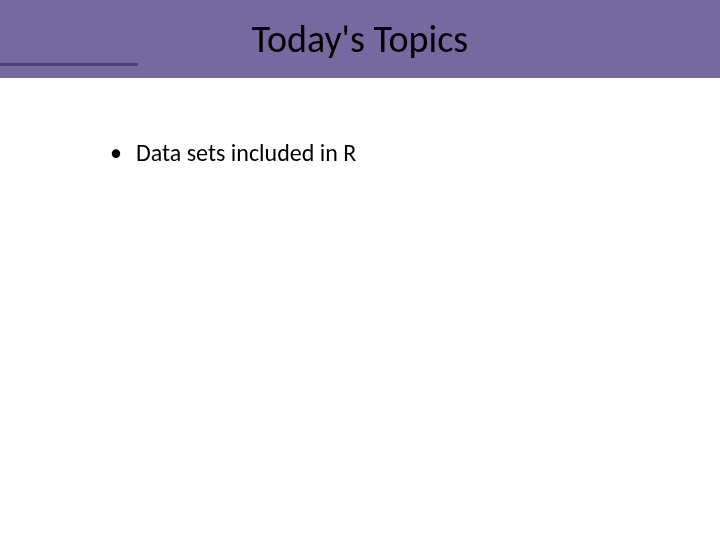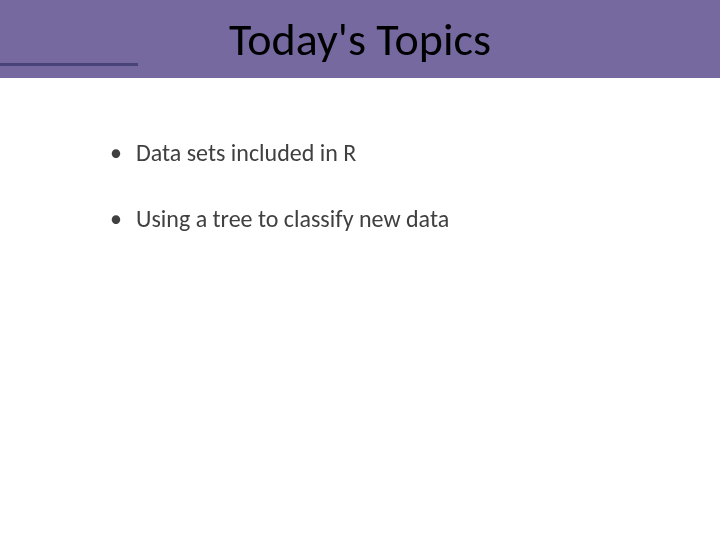--- a/index.html
+++ b/index.html
@@ -22,32 +22,32 @@
     .title-bar-underline {
       position: absolute;
       bottom: 12px;
       left: 0;
       width: 138px;
       height: 3px;
       background: #4a437a;
     }
     .title-text {
       color: #000000;
-      font-size: 46px;
+      font-size: 38px;
       font-weight: 400;
     }
     .content {
       padding: 60px 100px 0 110px;
     }
     .bullet-list {
       list-style: none;
     }
     .bullet-item {
       font-size: 24px;
-      color: #404040;
+      color: #000000;
       margin-bottom: 36px;
       position: relative;
       padding-left: 26px;
       line-height: 1.25;
     }
     .bullet-item::before {
       content: "•";
       position: absolute;
       left: 0;
       top: 0;
@@ -58,15 +58,14 @@
 <body>
 
 <div class="title-bar">
   <div class="title-bar-underline"></div>
   <h1 class="title-text">Today's Topics</h1>
 </div>
 
 <div class="content">
   <ul class="bullet-list">
     <li class="bullet-item">Data sets included in R</li>
-    <li class="bullet-item">Using a tree to classify new data</li>
   </ul>
 </div>
 
 </body></html>

